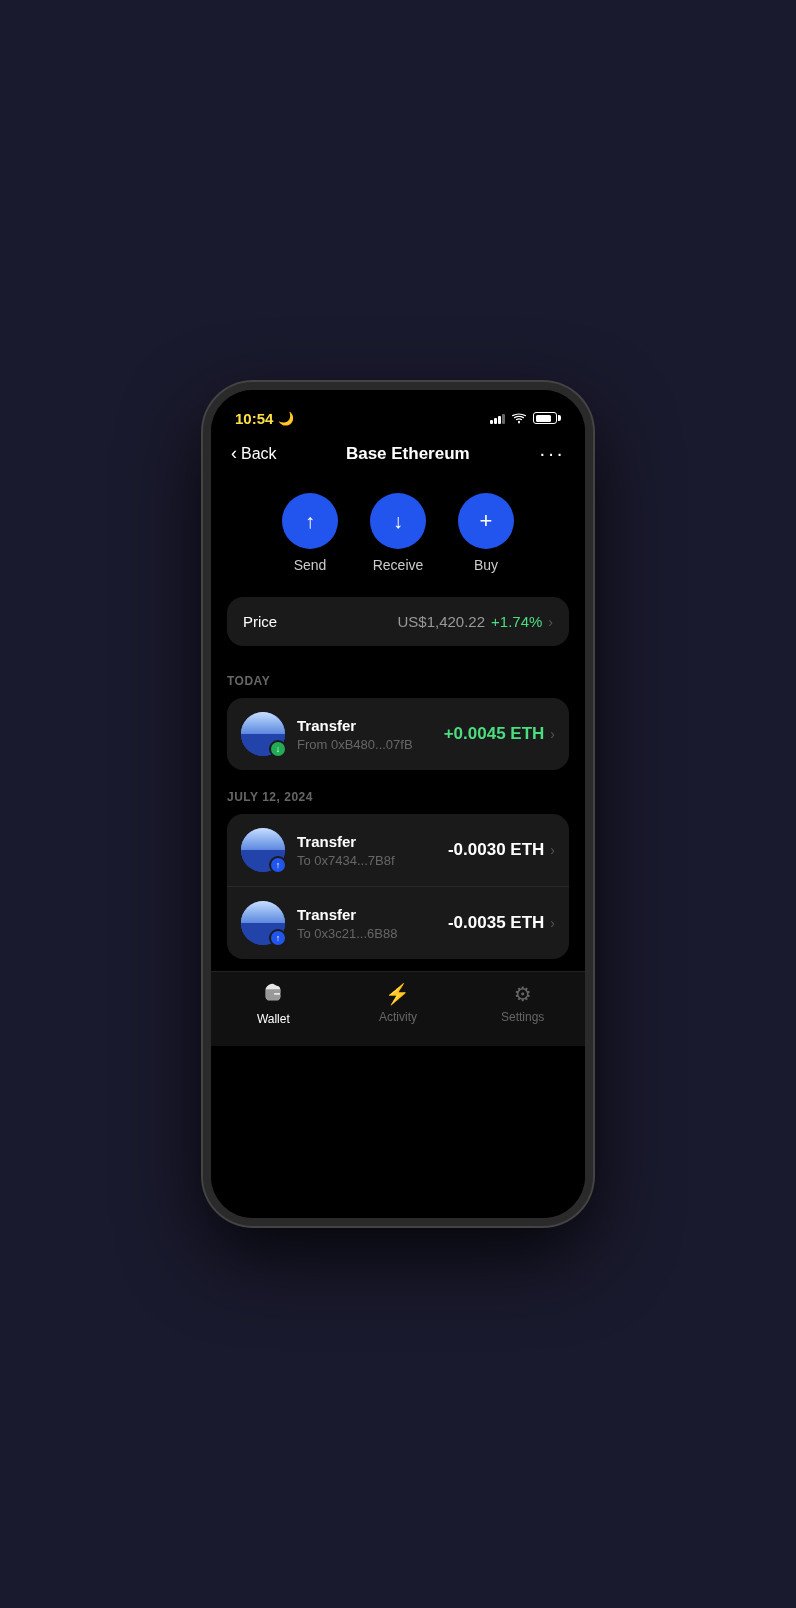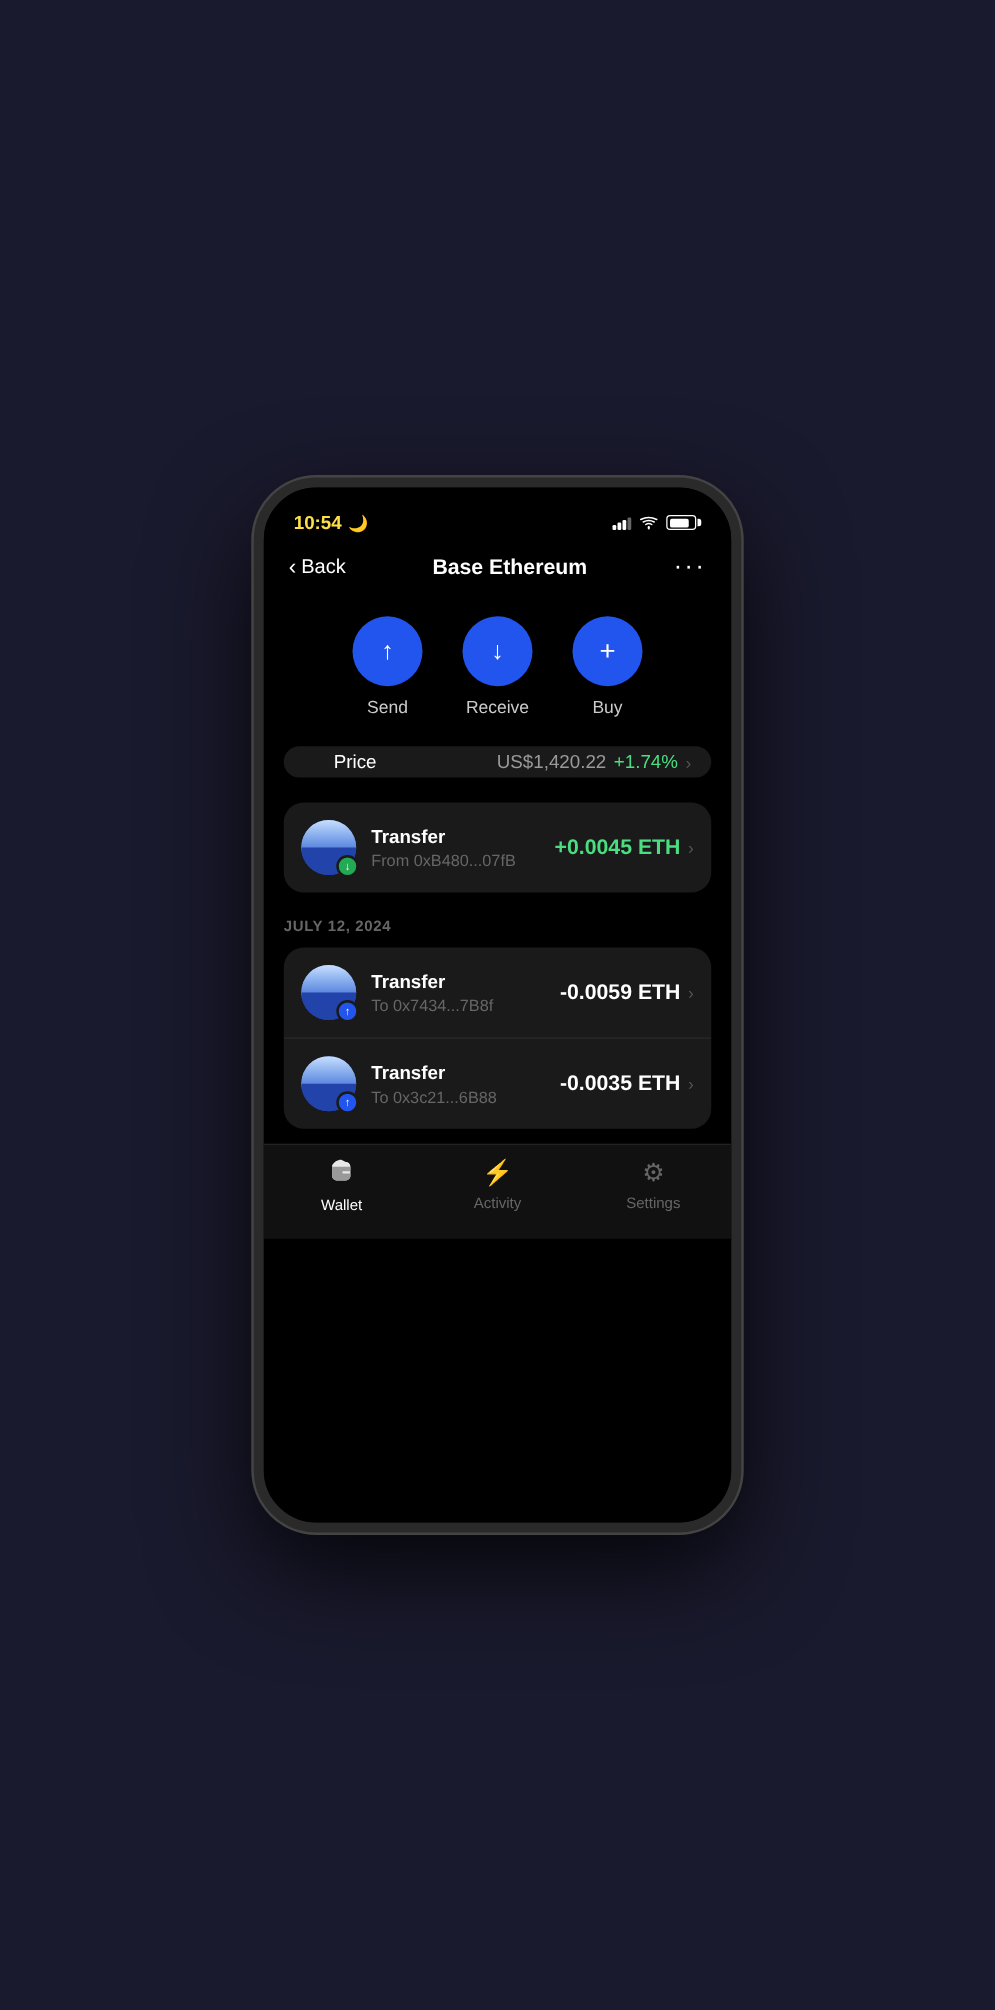--- a/index.html
+++ b/index.html
@@ -181,22 +181,21 @@
       margin: 0 16px 20px;
       background: #1a1a1a;
       border-radius: 16px;
       overflow: hidden;
     }
 
     .info-row {
       display: flex;
       justify-content: space-between;
       align-items: center;
-      padding: 4px 16px;
-      margin-left: 24px;
+      padding: 16px 16px;
     }
 
     .info-row:not(:last-child) {
       border-bottom: 1px solid #2a2a2a;
     }
 
     .info-label {
       font-size: 15px;
       color: #fff;
       font-weight: 500;
@@ -547,20 +546,21 @@
         <div class="info-value">
           <span>US$1,420.22</span>
           <span class="info-value-positive">+1.74%</span>
           <span class="info-chevron">›</span>
         </div>
       </div>
     </div>
 
     <div class="transactions-section">
 
+      <div class="section-date">TODAY</div>
       <div class="transaction-card">
         <div class="transaction-row">
           <div class="tx-icon-wrap">
             <div class="tx-coin-logo">
               <div style="position:absolute;top:0;left:0;right:0;height:55%;background:linear-gradient(180deg,#c8deff 0%,#8ab0ee 50%,#5580dd 100%);"></div>
               <div style="position:absolute;bottom:0;left:0;right:0;height:45%;background:#1133aa;"></div>
             </div>
             <div class="tx-badge tx-badge-receive">↓</div>
           </div>
           <div class="tx-info">
@@ -582,21 +582,21 @@
               <div style="position:absolute;top:0;left:0;right:0;height:55%;background:linear-gradient(180deg,#c8deff 0%,#8ab0ee 50%,#5580dd 100%);"></div>
               <div style="position:absolute;bottom:0;left:0;right:0;height:45%;background:#1133aa;"></div>
             </div>
             <div class="tx-badge tx-badge-send">↑</div>
           </div>
           <div class="tx-info">
             <div class="tx-title">Transfer</div>
             <div class="tx-address">To 0x7434...7B8f</div>
           </div>
           <div class="tx-amount-wrap">
-            <span class="tx-amount tx-amount-negative">-0.0059 ETH</span>
+            <span class="tx-amount tx-amount-negative">-0.0030 ETH</span>
             <span class="tx-chevron">›</span>
           </div>
         </div>
         <div class="transaction-row">
           <div class="tx-icon-wrap">
             <div class="tx-coin-logo">
               <div style="position:absolute;top:0;left:0;right:0;height:55%;background:linear-gradient(180deg,#c8deff 0%,#8ab0ee 50%,#5580dd 100%);"></div>
               <div style="position:absolute;bottom:0;left:0;right:0;height:45%;background:#1133aa;"></div>
             </div>
             <div class="tx-badge tx-badge-send">↑</div>

